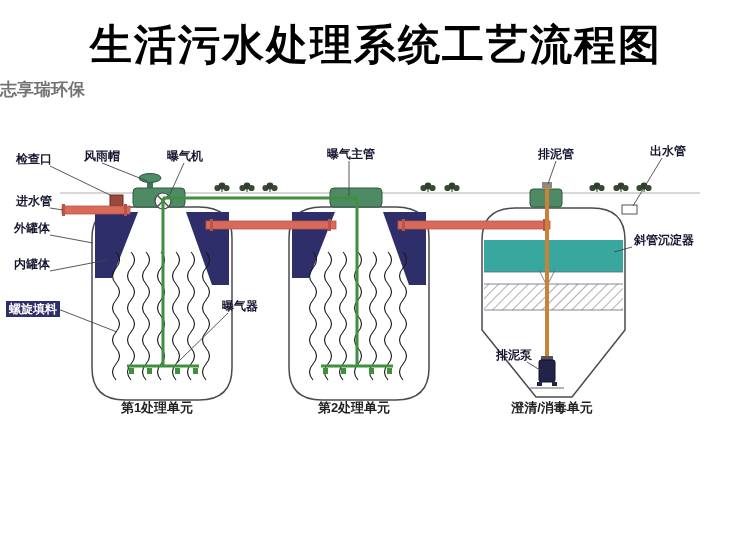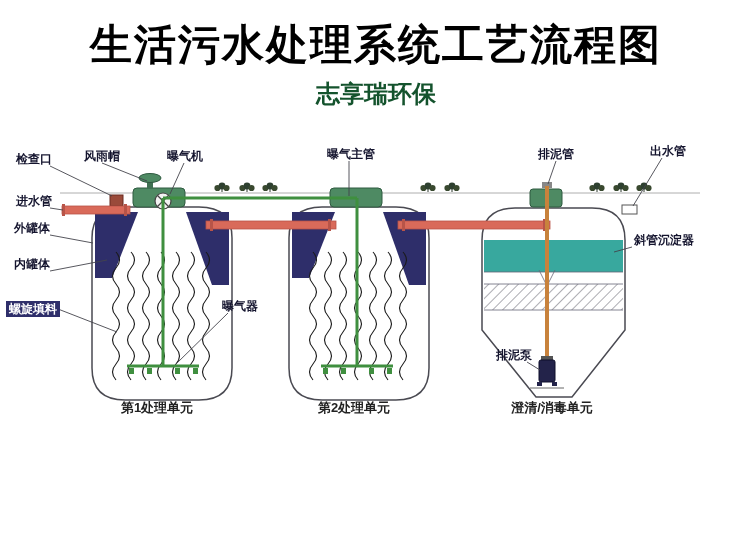--- a/index.html
+++ b/index.html
@@ -1,20 +1,20 @@
 <!DOCTYPE html>
 <html><head>
 <meta charset="utf-8">
 <style>
   html,body{margin:0;padding:0;background:#fff;}
   .page{position:relative;width:752px;height:557px;background:#ffffff;overflow:hidden;
         font-family:"Liberation Sans", sans-serif;}
   .title{margin-top:22px;text-align:center;font-size:42px;line-height:1.1;color:#000;
          font-family:"Liberation Serif", serif;font-weight:600;letter-spacing:2px;}
-  .subtitle{margin-top:10px;text-align:center;font-size:24px;font-weight:bold;color:#14532d;}
+  .subtitle{margin-top:10px;text-align:left;font-size:17px;font-weight:bold;color:#737373;}
   svg{position:absolute;left:0;top:140px;}
   .lbl{font-size:12px;font-weight:bold;fill:#14142e;}
   .lbl-inv{font-size:12px;font-weight:bold;fill:#ffffff;}
   .unit-lbl{font-size:13px;font-weight:bold;fill:#222;}
   .leader{stroke:#44444c;stroke-width:0.9;}
   .tank-outline{fill:#ffffff;stroke:#4a4a52;stroke-width:1.5;}
   .squig{stroke:#1a1a1a;stroke-width:1.1;fill:none;}
   .greenpipe{stroke:#3f8f3f;stroke-width:3;fill:none;}
   .thinline{stroke:#667;stroke-width:0.8;}
 </style>

